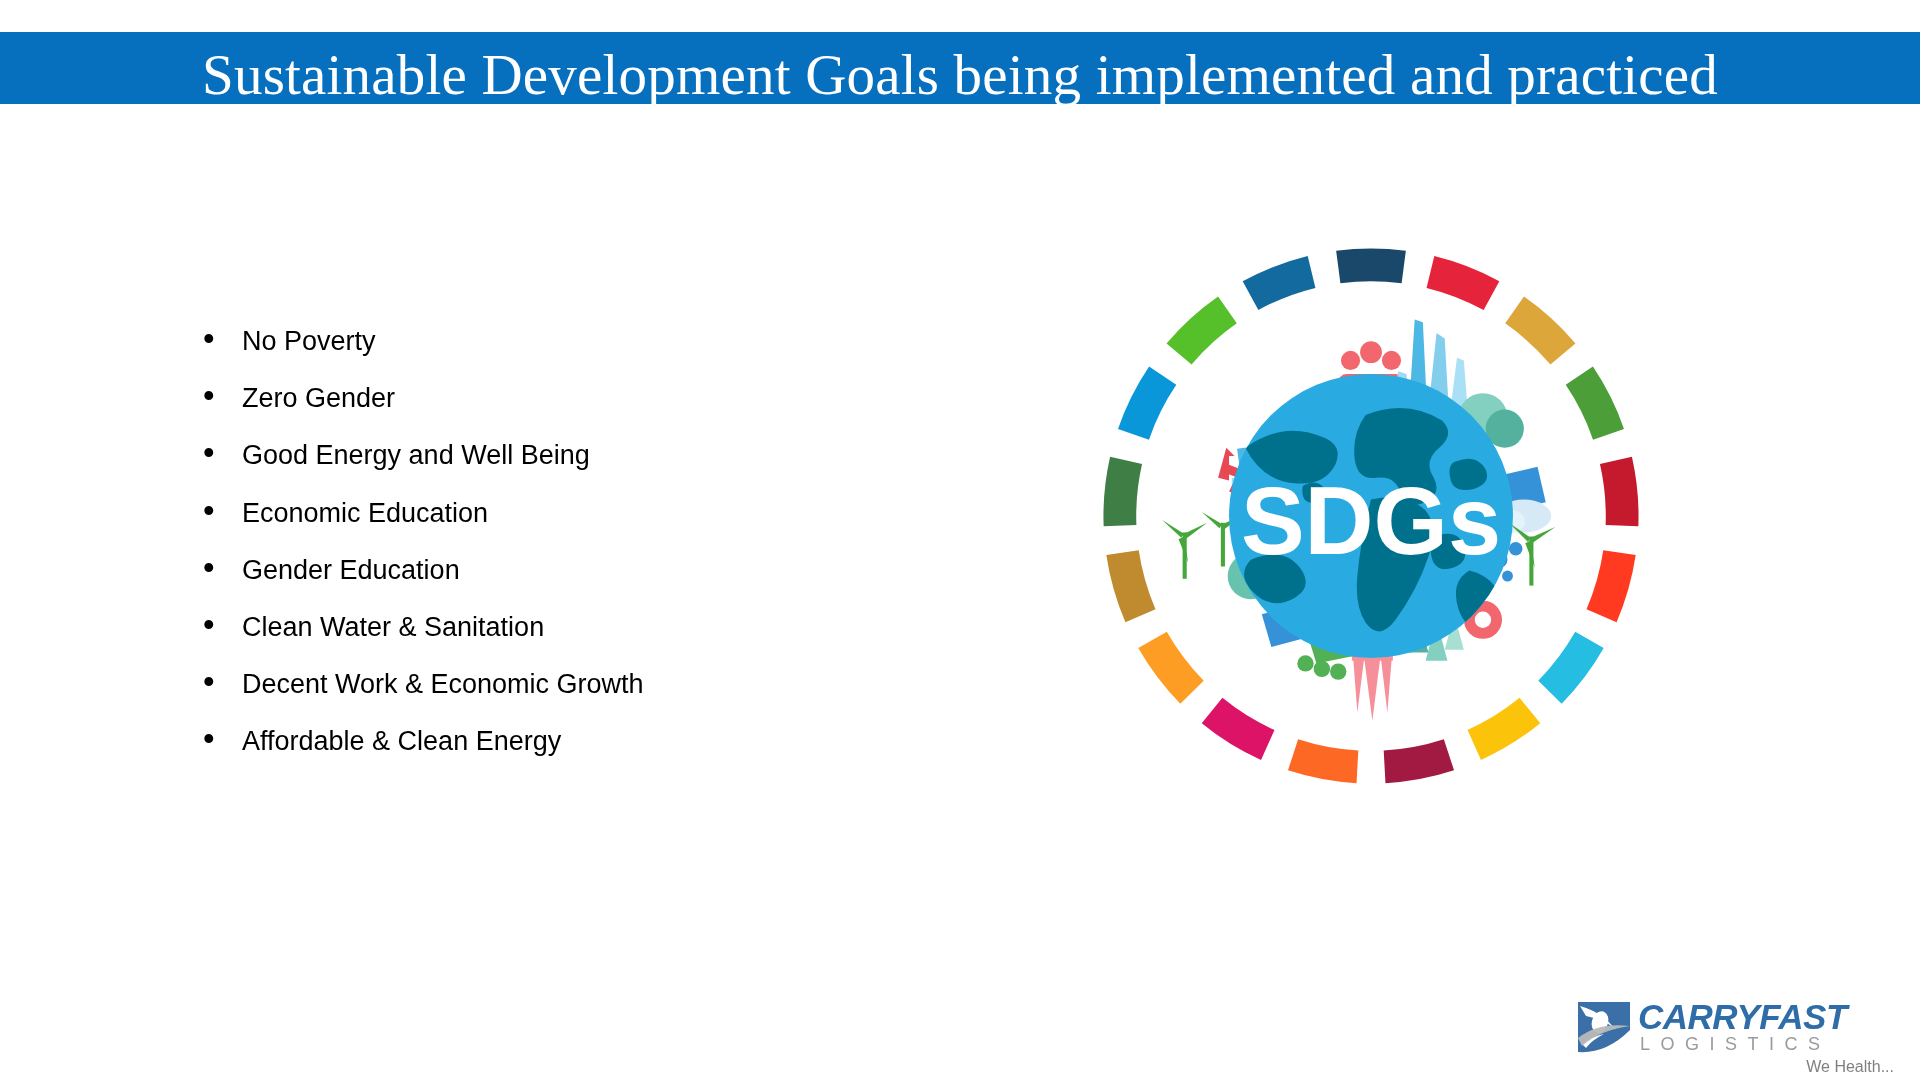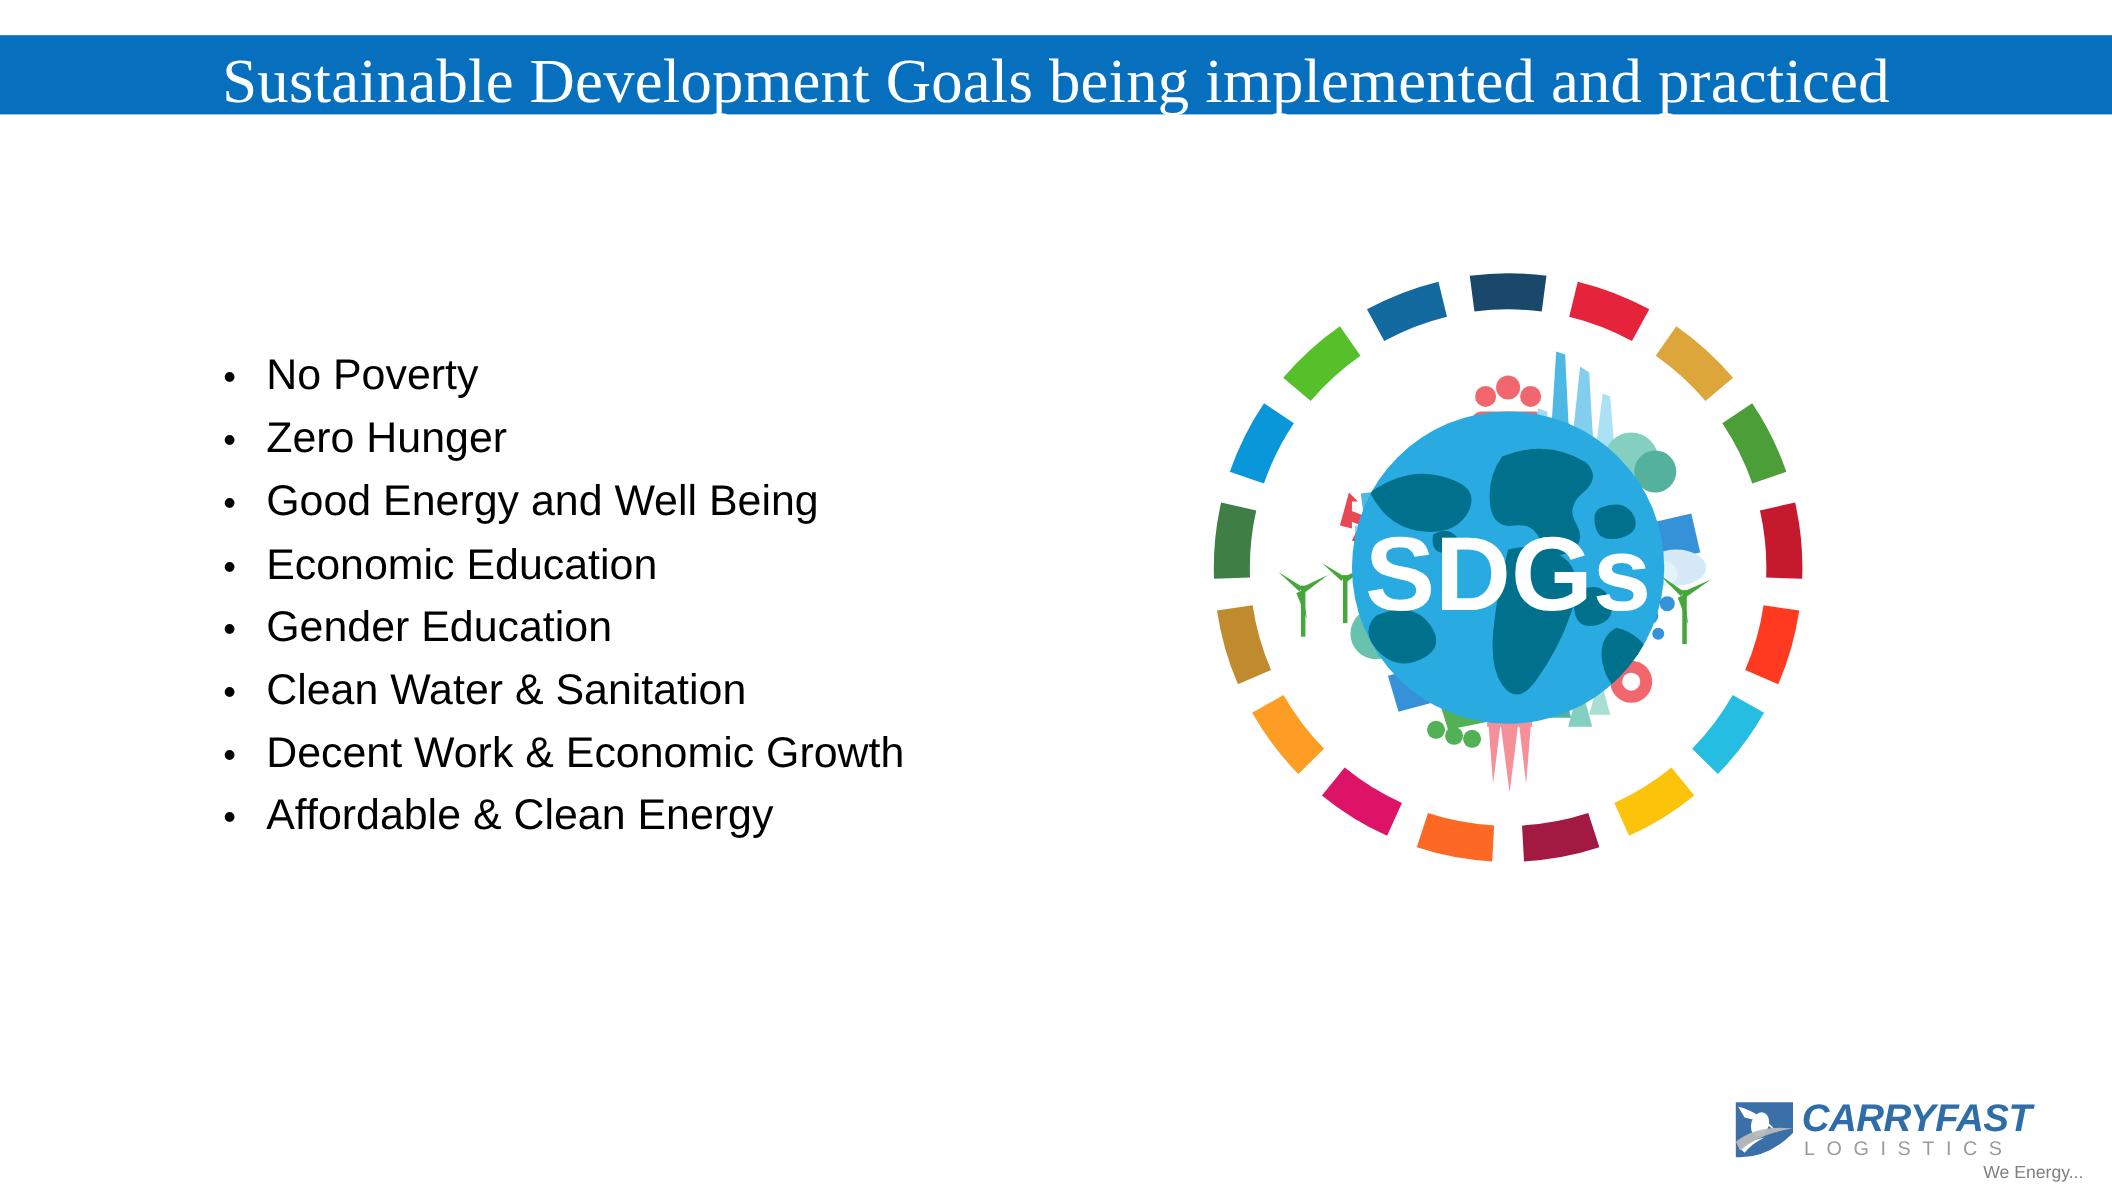--- a/index.html
+++ b/index.html
@@ -62,21 +62,21 @@
     width: 46px;
     flex: 0 0 46px;
     font-size: 33px;
     line-height: 1;
     color: #000000;
     text-align: left;
     padding-left: 7px;
     box-sizing: border-box;
   }
   .bullet-label {
-    font-size: 39px;
+    font-size: 27px;
     font-family: "Liberation Sans", sans-serif;
     font-weight: 400;
     color: #000000;
     line-height: 1;
     white-space: nowrap;
   }
 
   
   .sdg-wheel {
     position: absolute;
@@ -146,21 +146,21 @@
 
   <div class="bullet-list">
 
     <div class="bullet-item">
       <span class="bullet-dot">•</span>
       <span class="bullet-label">No Poverty</span>
     </div>
 
     <div class="bullet-item">
       <span class="bullet-dot">•</span>
-      <span class="bullet-label">Zero Hunger</span>
+      <span class="bullet-label">Zero Gender</span>
     </div>
 
     <div class="bullet-item">
       <span class="bullet-dot">•</span>
       <span class="bullet-label">Good Energy and Well Being</span>
     </div>
 
     <div class="bullet-item">
       <span class="bullet-dot">•</span>
       <span class="bullet-label">Economic Education</span>
@@ -328,16 +328,16 @@
           <ellipse cx="24" cy="22" rx="8" ry="11" fill="#ffffff" transform="rotate(18 24 22)"></ellipse>
           <path d="M6 44 q10 -8 22 -10 q-12 6 -18 14 z" fill="#ffffff"></path>
           <path d="M2 38 Q22 22 54 26 Q24 30 6 46 Z" fill="#B9B9B9" opacity="0.95"></path>
         </svg>
       </div>
       <div class="logo-words">
         <div class="logo-carryfast">CARRYFAST</div>
         <div class="logo-logistics">LOGISTICS</div>
       </div>
     </div>
-    <div class="logo-tagline">We Energy...</div>
+    <div class="logo-tagline">We Health...</div>
   </div>
 
 </div>
 
 </body></html>

